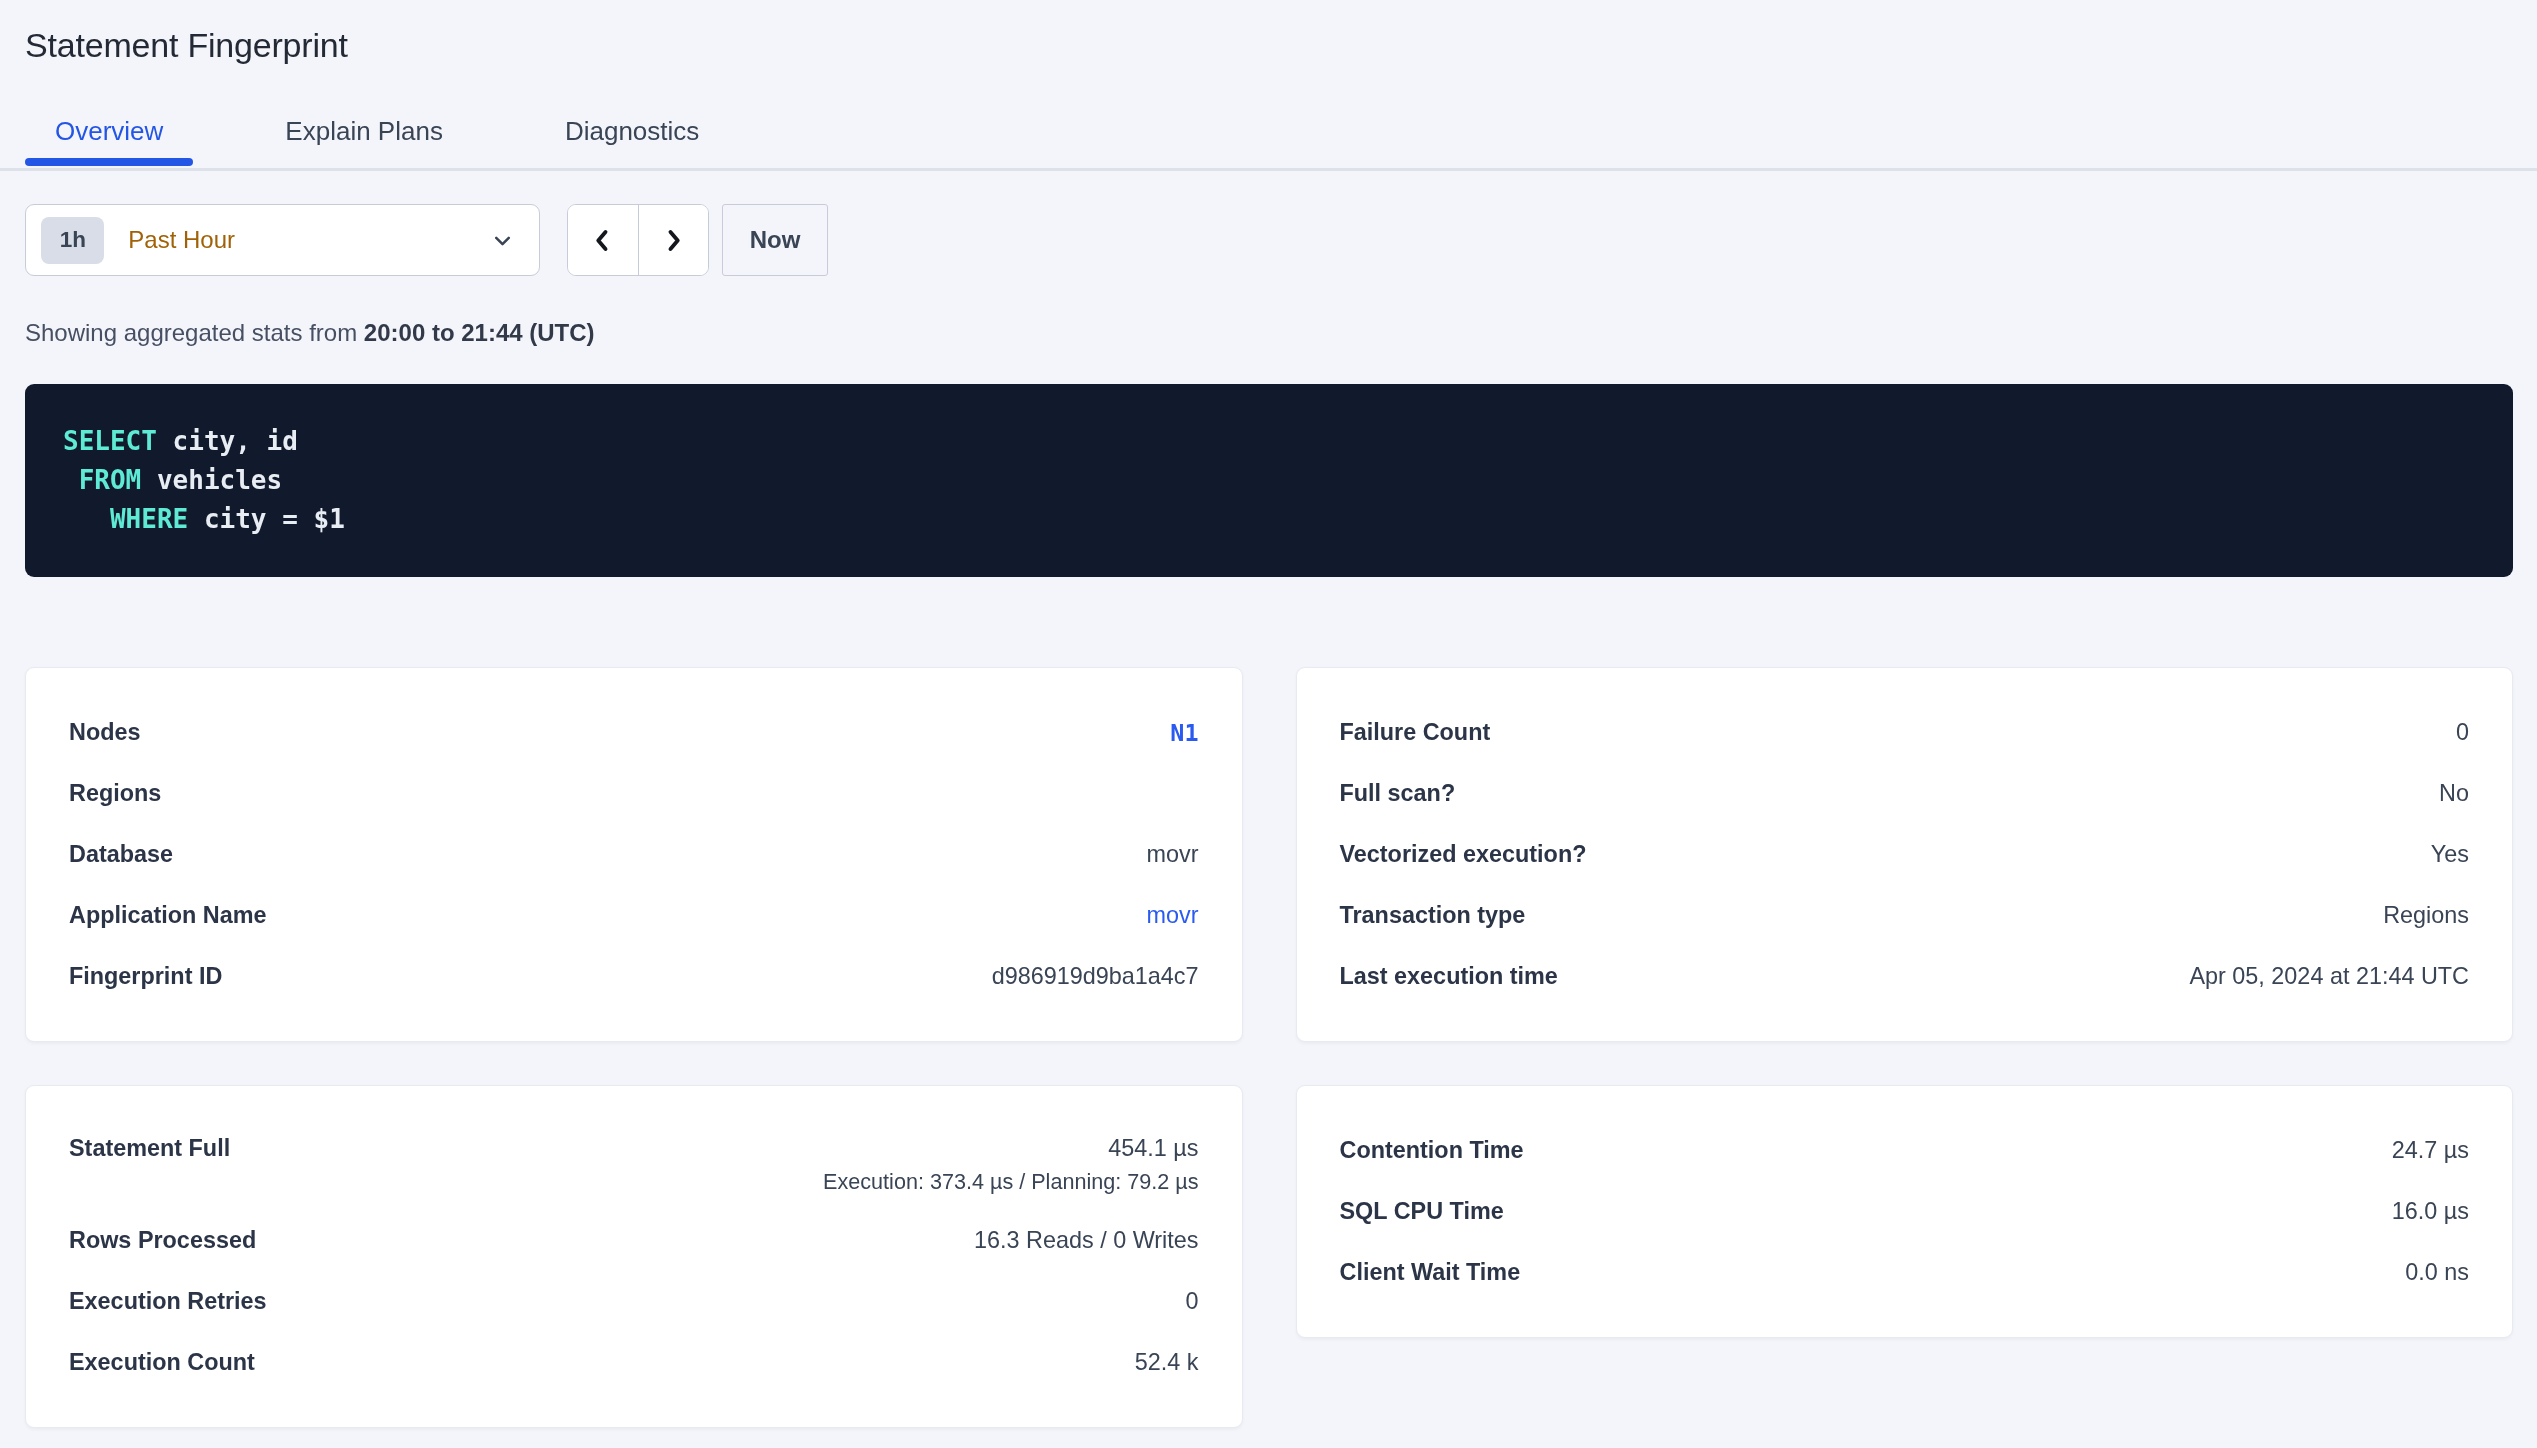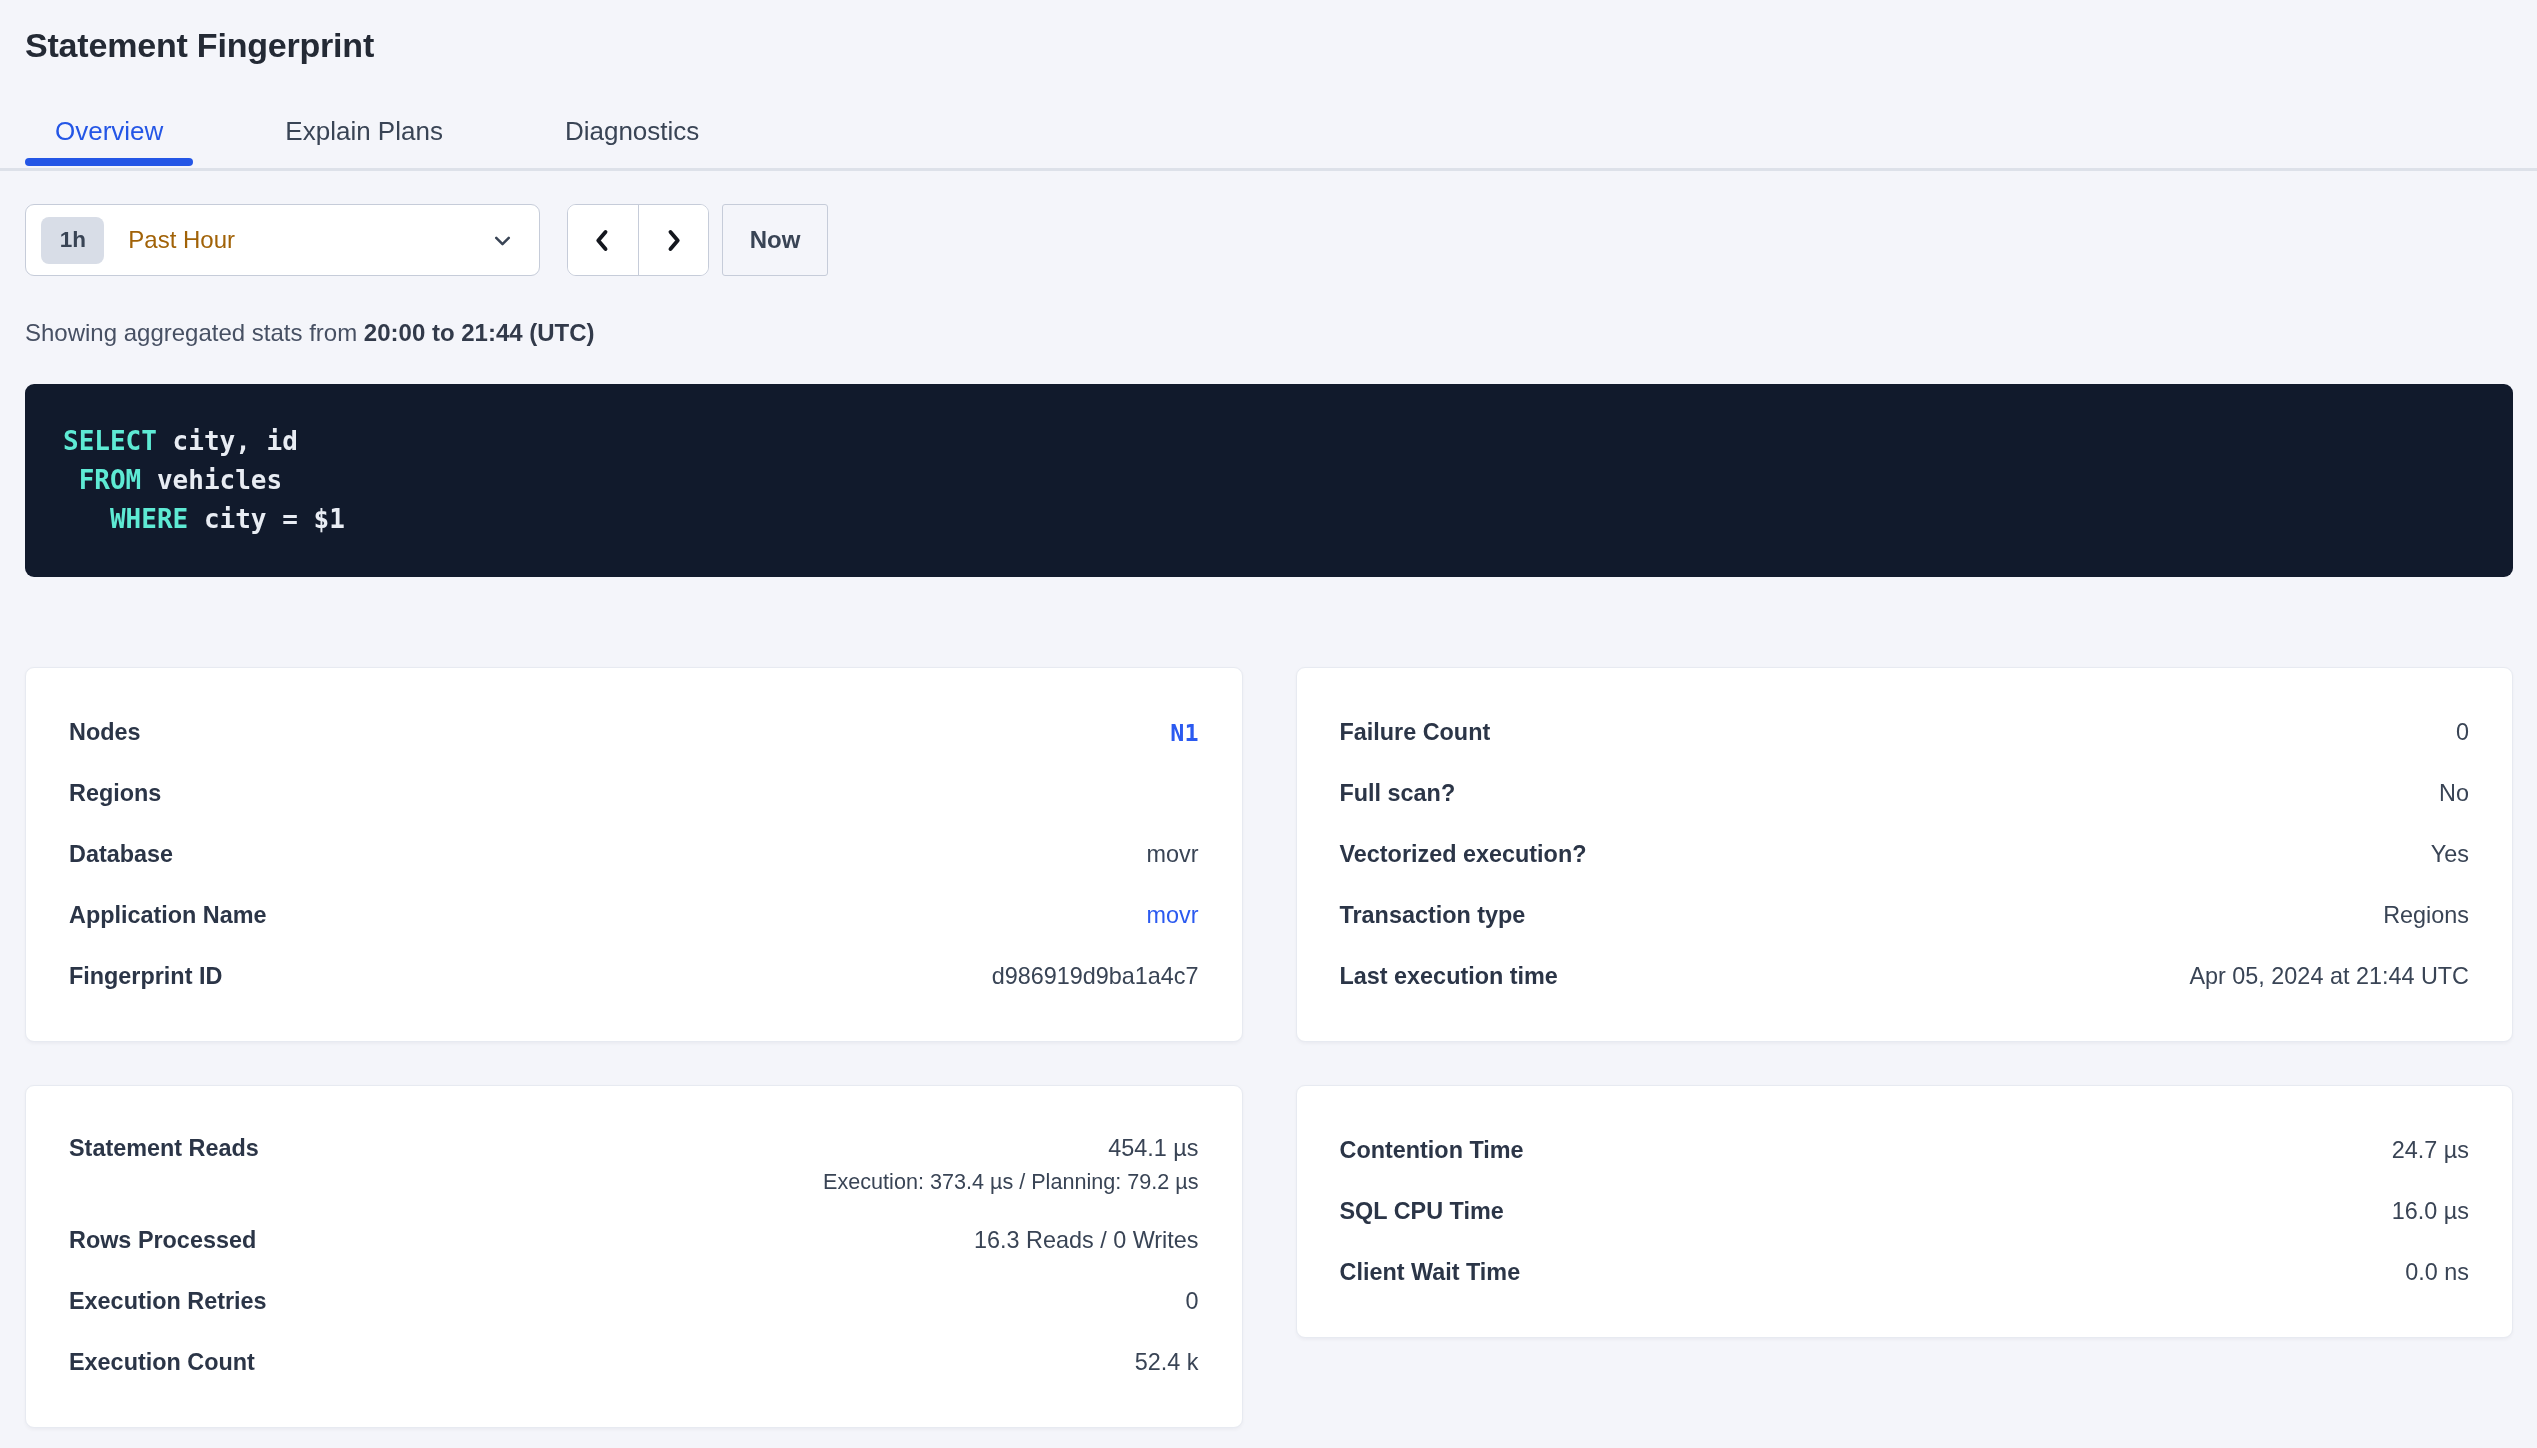--- a/index.html
+++ b/index.html
@@ -10,21 +10,21 @@
     color:#394455;
     -webkit-font-smoothing:antialiased;
   }
   .container { padding:0 25px; }
 
   
   .page-title {
     padding-top:25px;
     font-size:34px;
     line-height:40px;
-    font-weight:700;
+    font-weight:400;
     color:#242A35;
     letter-spacing:-0.2px;
   }
 
   
   .tabs-bar {
     position:relative;
     margin-top:31px;
     height:79px;
     padding:0 25px;
@@ -311,21 +311,21 @@
       </div>
     </div>
 
   </div>
 
   <div class="cards-grid second">
 
     <div class="card">
       <div class="row with-sub">
         <div class="main-line">
-          <span class="label">Statement Reads</span>
+          <span class="label">Statement Full</span>
           <span class="value">454.1 µs</span>
         </div>
         <div class="sub-line">Execution: 373.4 µs / Planning: 79.2 µs</div>
       </div>
       <div class="row">
         <span class="label">Rows Processed</span>
         <span class="value">16.3 Reads / 0 Writes</span>
       </div>
       <div class="row">
         <span class="label">Execution Retries</span>

